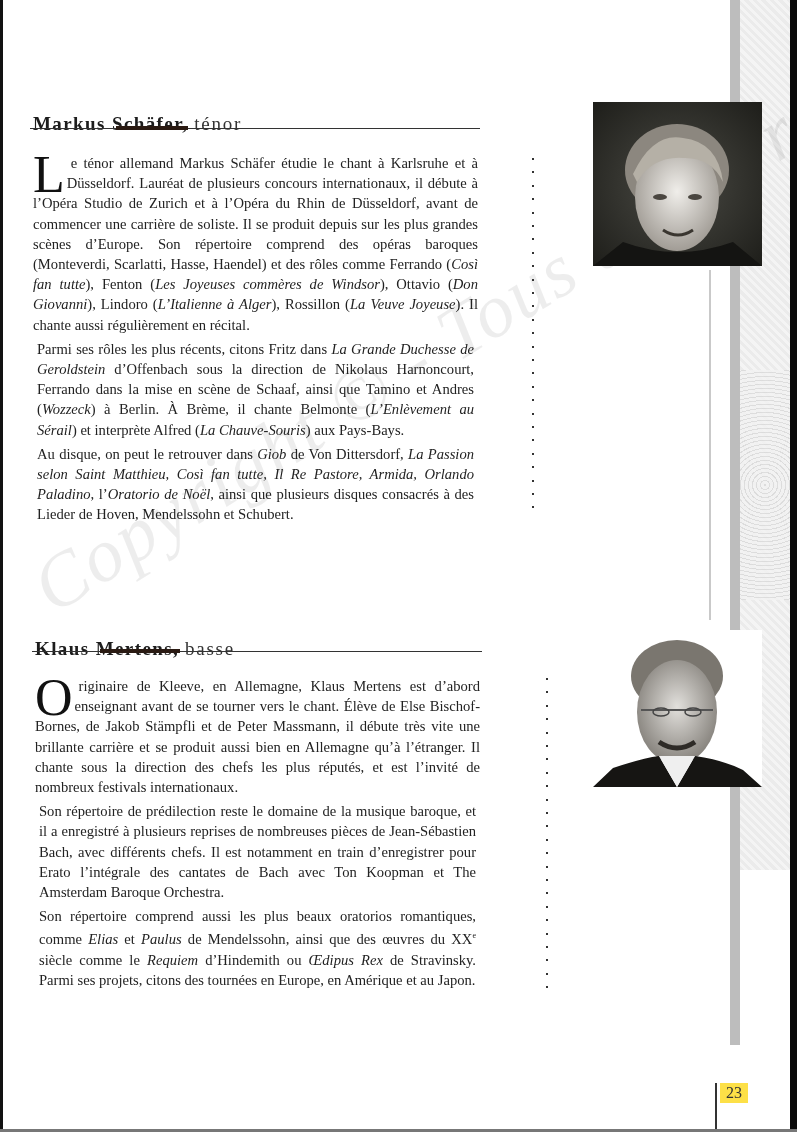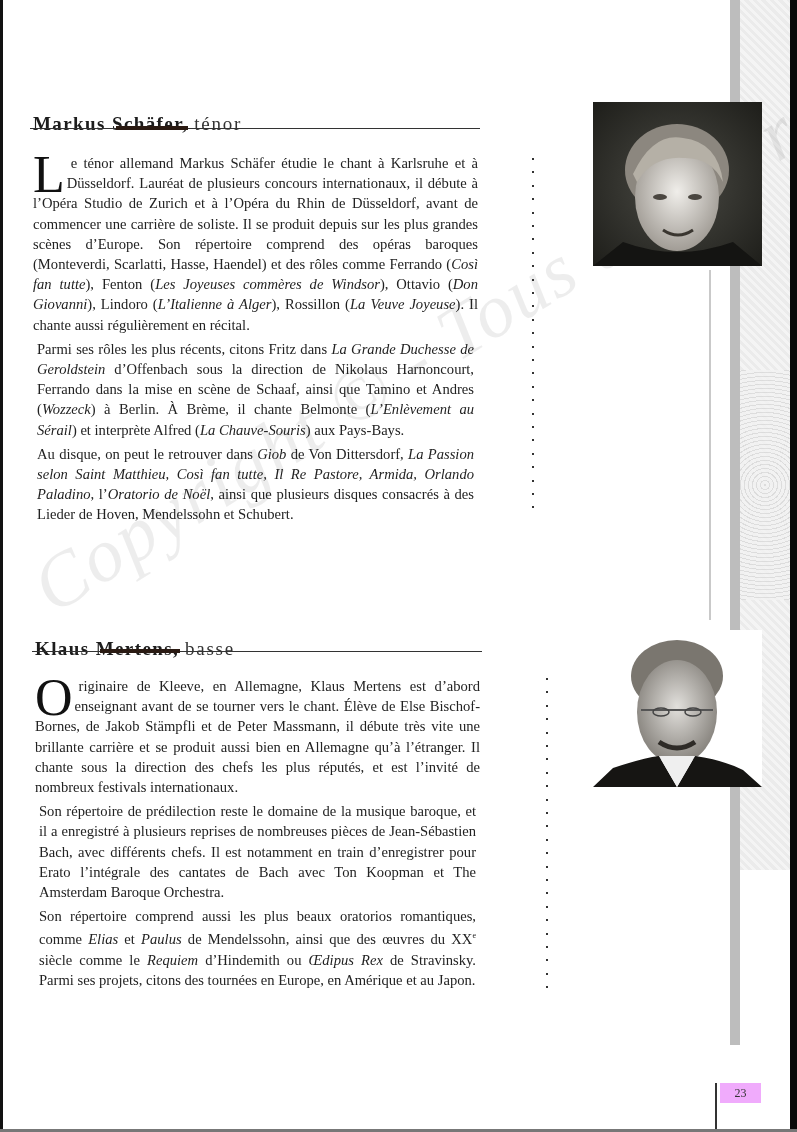--- a/index.html
+++ b/index.html
@@ -24,21 +24,21 @@
   .body-text { position: absolute; left: 33px; width: 445px; font-size: 14.6px; line-height: 20.2px; text-align: justify; color: #222; }
   .body-text p { margin: 4px; }
   .dropcap { float: left; font-size: 52px; line-height: 40px; margin: 0 2px -4px 0; padding-top: 2px; color: #111; }
   .body-text i { font-style: italic; }
 
   .dots { position: absolute; width: 2px; background: repeating-linear-gradient(to bottom, #333 0 2px, transparent 2px 13.4px); }
 
   .photo { position: absolute; overflow: hidden; }
   .photo svg { display: block; }
 
-  .page-num-box { position: absolute; left: 720px; top: 1083px; width: 41px; height: 20px; background: #f0abfc; font-size: 12px; text-align: center; line-height: 20px; color: #333; }
+  .page-num-box { position: absolute; left: 720px; top: 1083px; width: 28px; height: 20px; background: #fde047; font-size: 16px; text-align: center; line-height: 20px; color: #333; }
   .page-num-rule { position: absolute; left: 715px; top: 1083px; width: 2px; height: 46px; background: #333; }
 
   .watermark { position: absolute; left: 40px; top: 550px; font-size: 76px; font-style: italic; color: rgba(0,0,0,0.07); transform: rotate(-32deg); transform-origin: left center; white-space: nowrap; pointer-events: none; letter-spacing: 2px; }
 </style>
 </head>
 <body>
 
 <div class="left-edge"></div>
 <div class="right-edge"></div>
 <div class="bottom-edge"></div>

